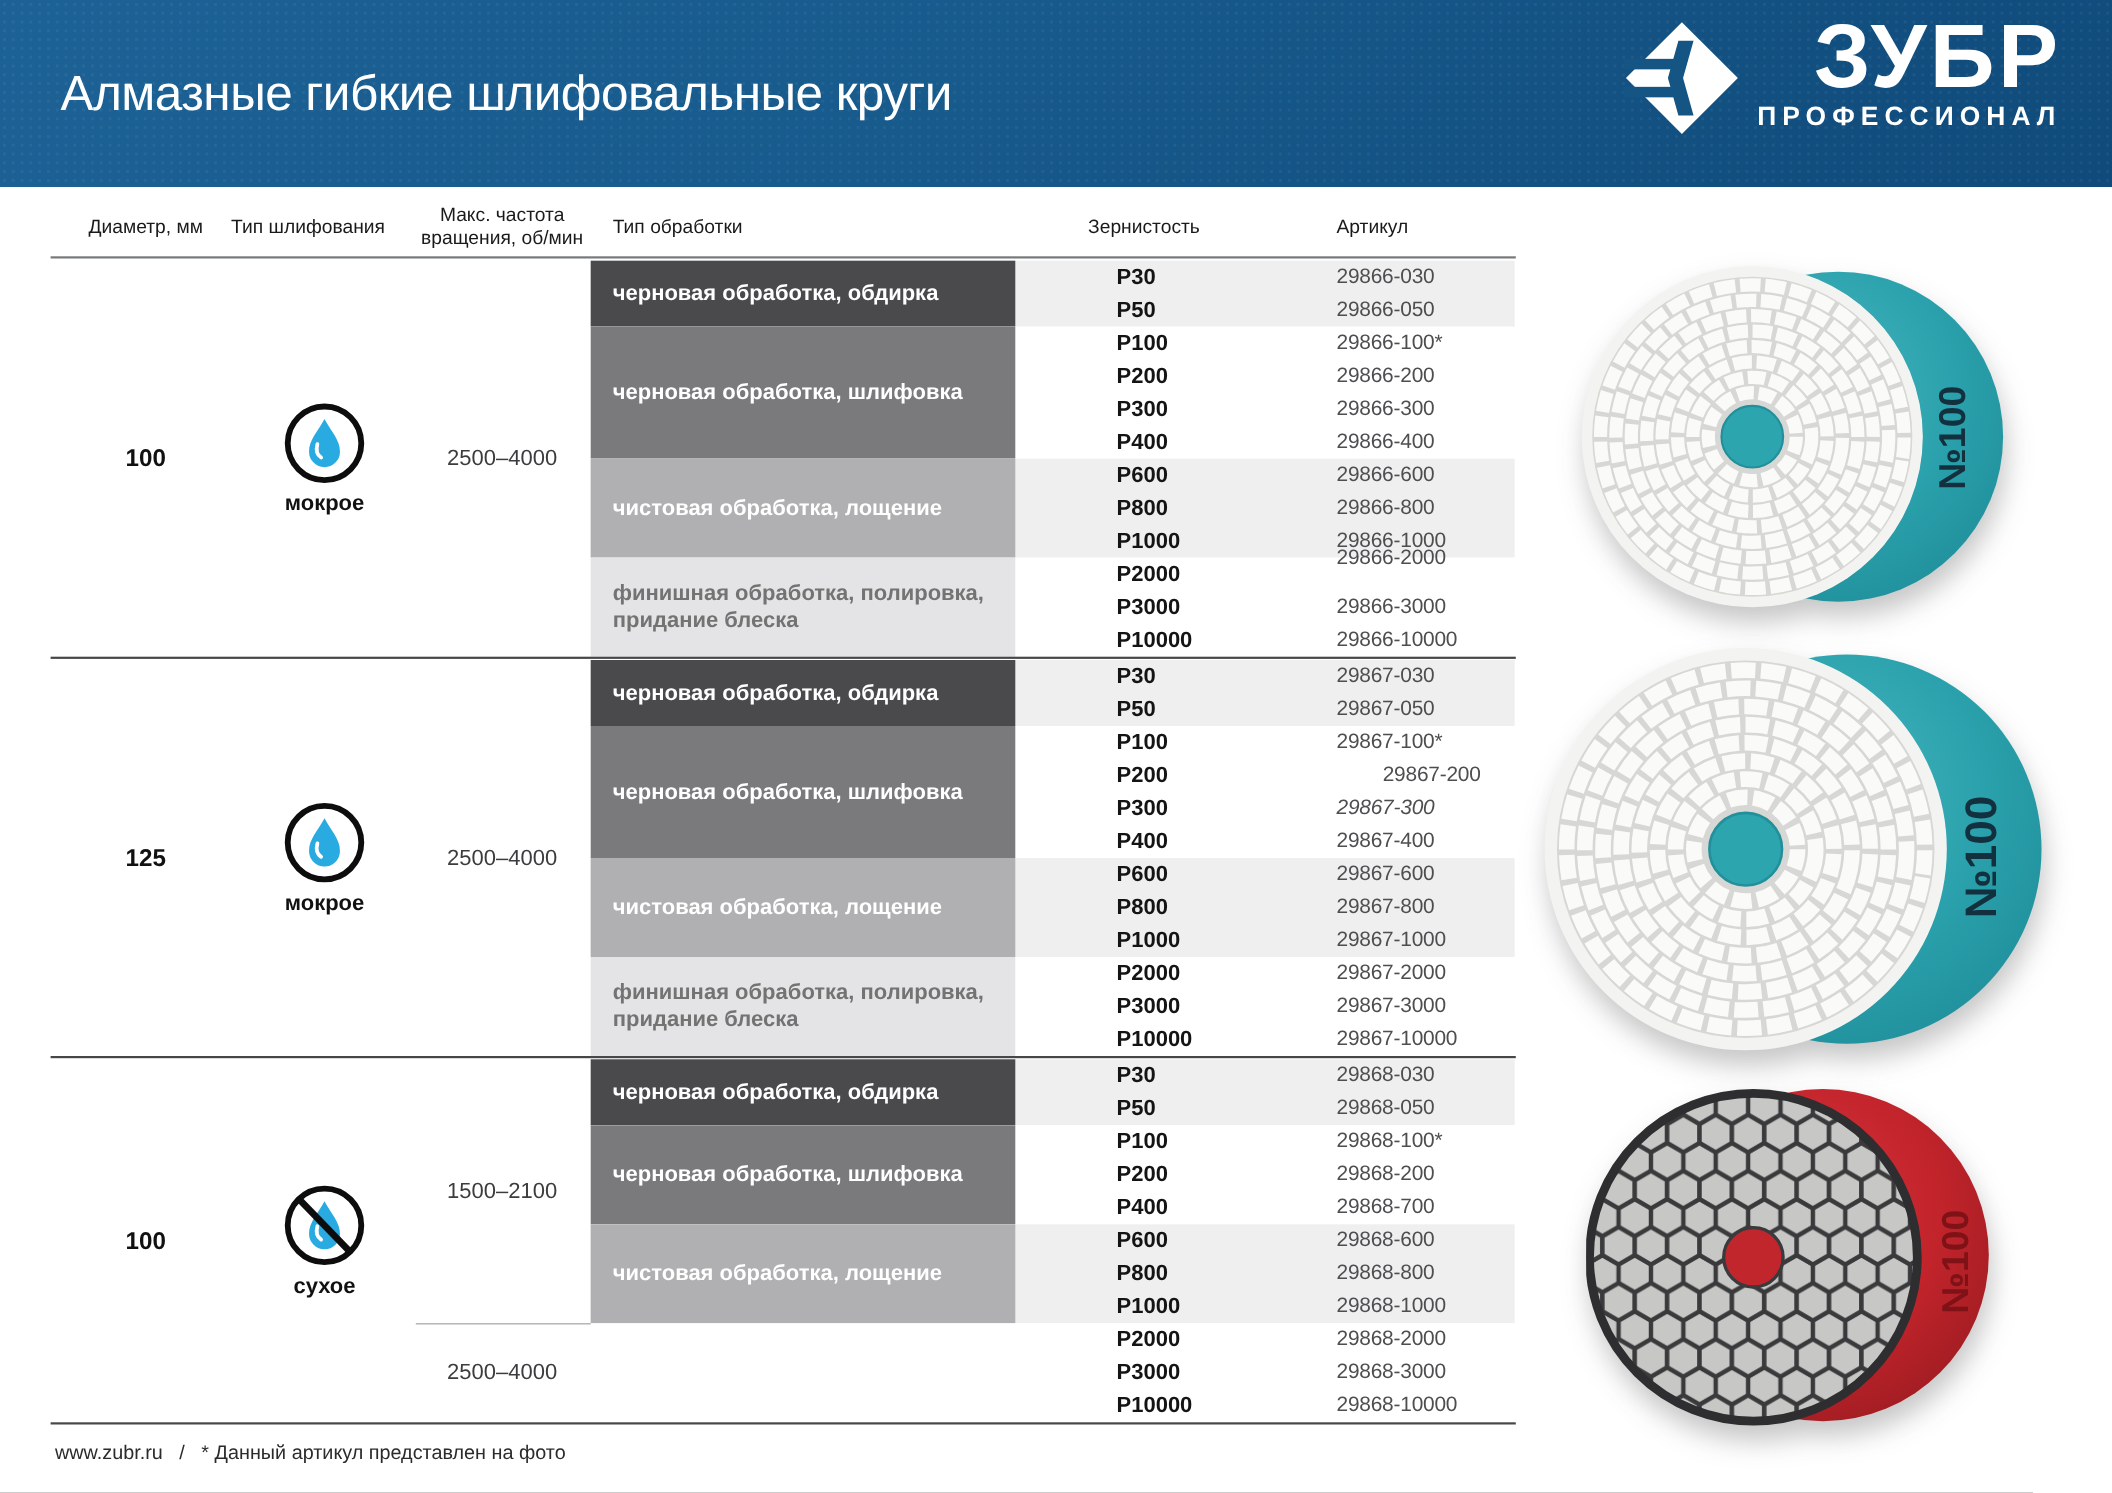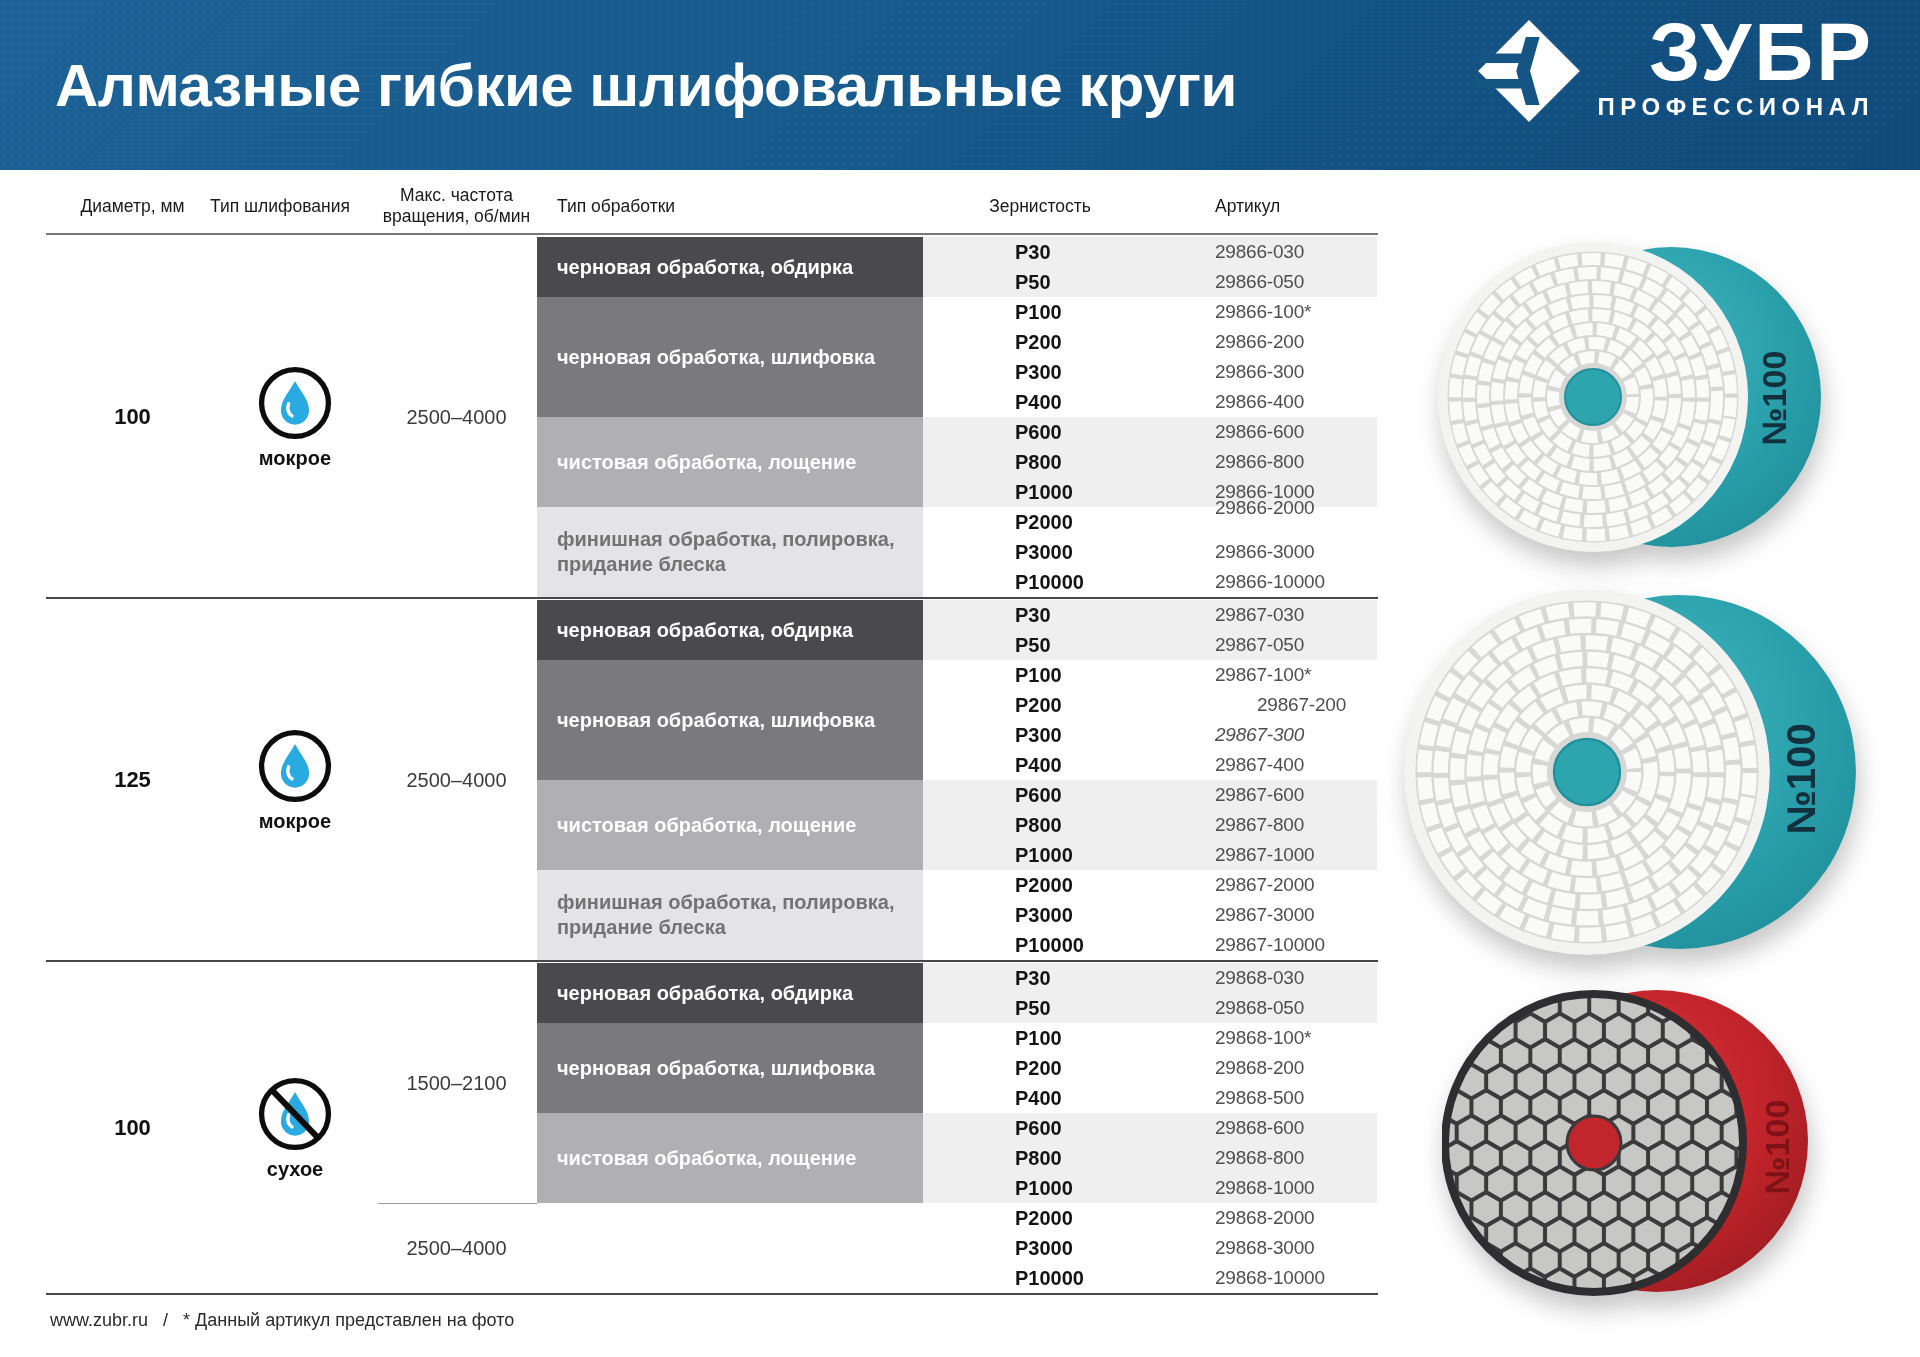--- a/index.html
+++ b/index.html
@@ -6,21 +6,21 @@
   .page{position:relative;width:1920px;height:1357px;background:#fff;overflow:hidden;
         font-family:"Liberation Sans",sans-serif;color:#1a1a1a;}
 
   
   .hdr{position:absolute;left:0;top:0;width:1920px;height:170px;
        background:linear-gradient(135deg,#1d6296 0%,#175a8c 45%,#0f4a7a 100%);}
   .hdr::after{content:"";position:absolute;inset:0;
        background-image:radial-gradient(rgba(255,255,255,.055) 1.2px,transparent 1.4px);
        background-size:8px 8px;}
   .hdr-title{position:absolute;left:55px;top:0;height:170px;display:flex;align-items:center;
-       font-size:60px;font-weight:bold;color:#fff;letter-spacing:-.5px;z-index:2;}
+       font-size:45px;font-weight:normal;color:#fff;letter-spacing:-.5px;z-index:2;}
   .logo{position:absolute;right:46px;top:10px;display:flex;align-items:center;gap:16px;z-index:2;}
   .logo-icon{width:106px;height:106px;margin-top:8px;}
   .logo-texts{display:flex;flex-direction:column;align-items:flex-end;}
   .logo-brand{font-size:82px;line-height:78px;font-weight:bold;color:#fff;letter-spacing:3px;}
   .logo-sub{font-size:24px;font-weight:bold;color:#fff;letter-spacing:5.5px;margin-top:2px;}
 
   
   .th{position:absolute;top:178px;height:56px;display:flex;align-items:center;
       font-size:17.5px;line-height:21px;color:#1a1a1a;white-space:pre-line;}
   .th.center{justify-content:center;text-align:center;}
@@ -184,21 +184,21 @@
         <div class="sku" style="position: absolute; left: 1215px; top: 0px; width: 160px; height: 30px;">29868-030</div>
         <div class="grit" style="position: absolute; left: 1015px; top: 30px; width: 190px; height: 30px;">P50</div>
         <div class="sku" style="position: absolute; left: 1215px; top: 30px; width: 160px; height: 30px;">29868-050</div>
         <div class="zebra" style="position: absolute; left: 537px; top: 60px; width: 840px; height: 90px; background: rgb(255, 255, 255);"></div>
         <div class="pbox s1" style="position: absolute; left: 537px; top: 60px; width: 386px; height: 90px;">черновая обработка, шлифовка</div>
         <div class="grit" style="position: absolute; left: 1015px; top: 60px; width: 190px; height: 30px;">P100</div>
         <div class="sku" style="position: absolute; left: 1215px; top: 60px; width: 160px; height: 30px;">29868-100*</div>
         <div class="grit" style="position: absolute; left: 1015px; top: 90px; width: 190px; height: 30px;">P200</div>
         <div class="sku" style="position: absolute; left: 1215px; top: 90px; width: 160px; height: 30px;">29868-200</div>
         <div class="grit" style="position: absolute; left: 1015px; top: 120px; width: 190px; height: 30px;">P400</div>
-        <div class="sku" style="position: absolute; left: 1215px; top: 120px; width: 160px; height: 30px;">29868-500</div>
+        <div class="sku" style="position: absolute; left: 1215px; top: 120px; width: 160px; height: 30px;">29868-700</div>
         <div class="zebra" style="position: absolute; left: 537px; top: 150px; width: 840px; height: 90px; background: rgb(239, 239, 239);"></div>
         <div class="pbox s2" style="position: absolute; left: 537px; top: 150px; width: 386px; height: 90px;">чистовая обработка, лощение</div>
         <div class="grit" style="position: absolute; left: 1015px; top: 150px; width: 190px; height: 30px;">P600</div>
         <div class="sku" style="position: absolute; left: 1215px; top: 150px; width: 160px; height: 30px;">29868-600</div>
         <div class="grit" style="position: absolute; left: 1015px; top: 180px; width: 190px; height: 30px;">P800</div>
         <div class="sku" style="position: absolute; left: 1215px; top: 180px; width: 160px; height: 30px;">29868-800</div>
         <div class="grit" style="position: absolute; left: 1015px; top: 210px; width: 190px; height: 30px;">P1000</div>
         <div class="sku" style="position: absolute; left: 1215px; top: 210px; width: 160px; height: 30px;">29868-1000</div>
         <div class="zebra" style="position: absolute; left: 537px; top: 240px; width: 840px; height: 90px; background: rgb(255, 255, 255);"></div>
         <div class="grit" style="position: absolute; left: 1015px; top: 240px; width: 190px; height: 30px;">P2000</div>

